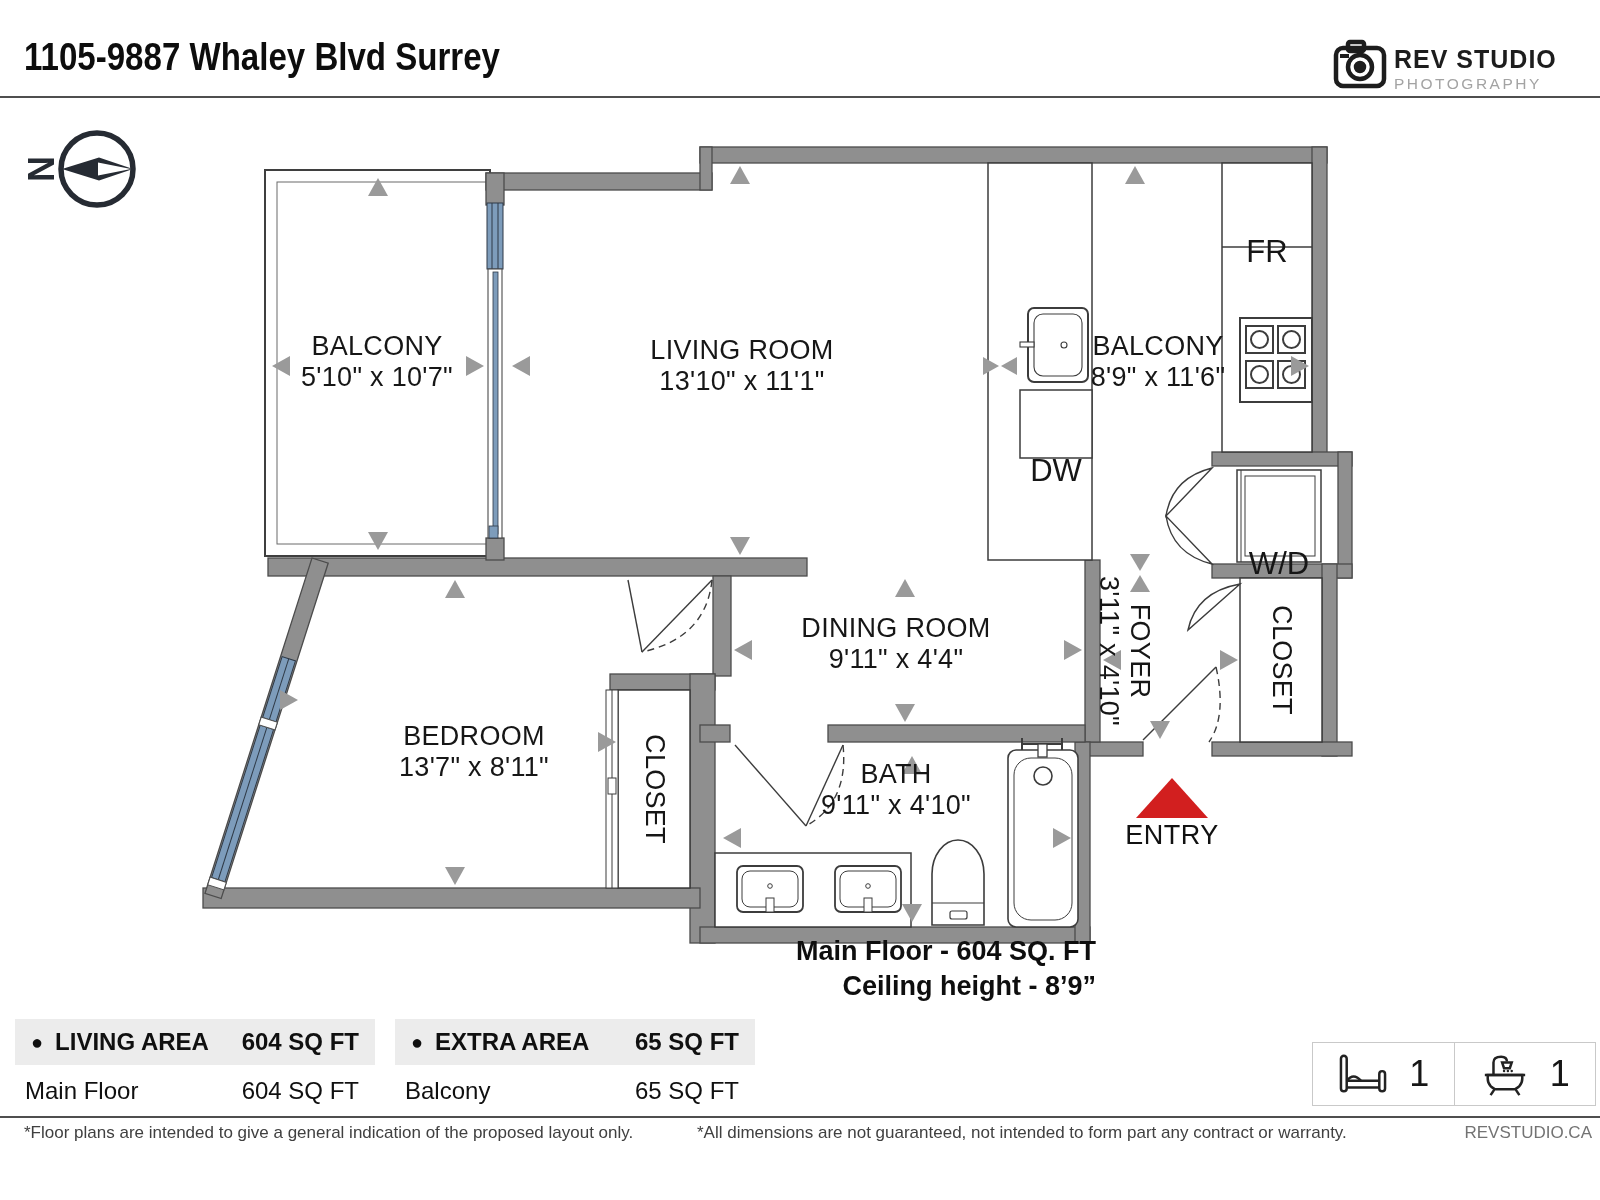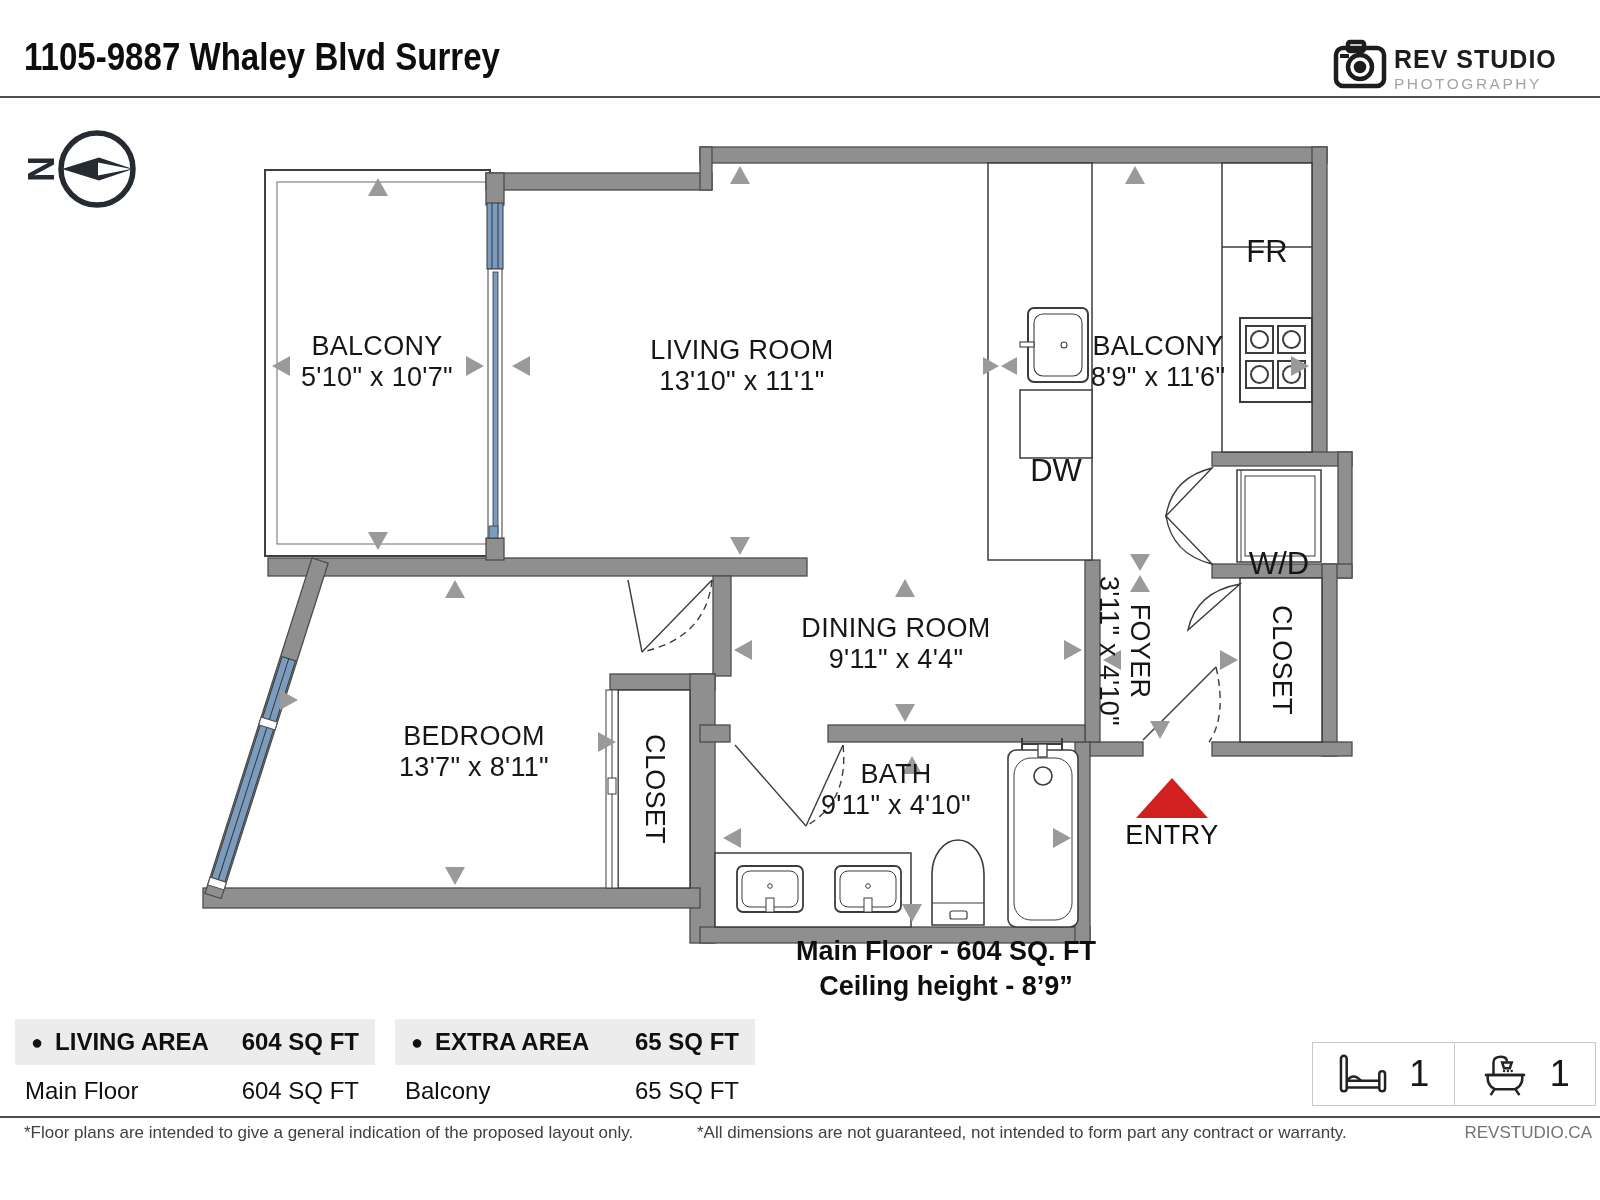--- a/index.html
+++ b/index.html
@@ -8,21 +8,21 @@
   .abs{position:absolute;}
   .title{left:24px;top:36px;font-size:38px;font-weight:bold;white-space:nowrap;
          transform:scaleX(.87);transform-origin:left center;color:#0d0d0d;}
   .rule{left:0;width:1600px;height:2px;background:#4f4f4f;}
   .plan-svg{left:0;top:0;width:1600px;height:1200px;}
   .room-label{transform:translate(-50%,-50%);text-align:center;font-size:27px;line-height:1.16;
               white-space:nowrap;color:#161616;letter-spacing:.3px;}
   .room-label.vertical{transform:translate(-50%,-50%) rotate(90deg);}
   .fixture-label{transform:translate(-50%,-50%);font-size:31px;color:#161616;white-space:nowrap;margin-top:47px;}
   .entry-label{transform:translate(-50%,-50%);font-size:27px;color:#111;letter-spacing:.5px;text-align:center;}
-  .summary{left:946px;top:934px;transform:translateX(-50%);text-align:center;font-size:27px;
+  .summary{left:946px;top:934px;transform:translateX(-50%);text-align:right;font-size:27px;
            font-weight:bold;line-height:1.3;white-space:nowrap;color:#0e0e0e;}
   .lg-box{height:46px;background:#ececec;display:flex;align-items:center;
           justify-content:space-between;padding:0 16px;box-sizing:border-box;
           font-weight:bold;font-size:24px;color:#101010;}
   .lg-row{display:flex;align-items:center;justify-content:space-between;
           padding:0 16px 0 10px;box-sizing:border-box;font-size:24px;color:#101010;height:34px;}
   .bullet{margin-right:12px;font-size:20px;}
   .lg-label{display:flex;align-items:center;}
   .bb-box{left:1312px;top:1042px;width:282px;height:62px;display:flex;border:1px solid #c9c9c9;background:#fff;}
   .bb-cell{flex:1;display:flex;align-items:center;justify-content:center;gap:20px;font-size:36px;color:#161616;}

